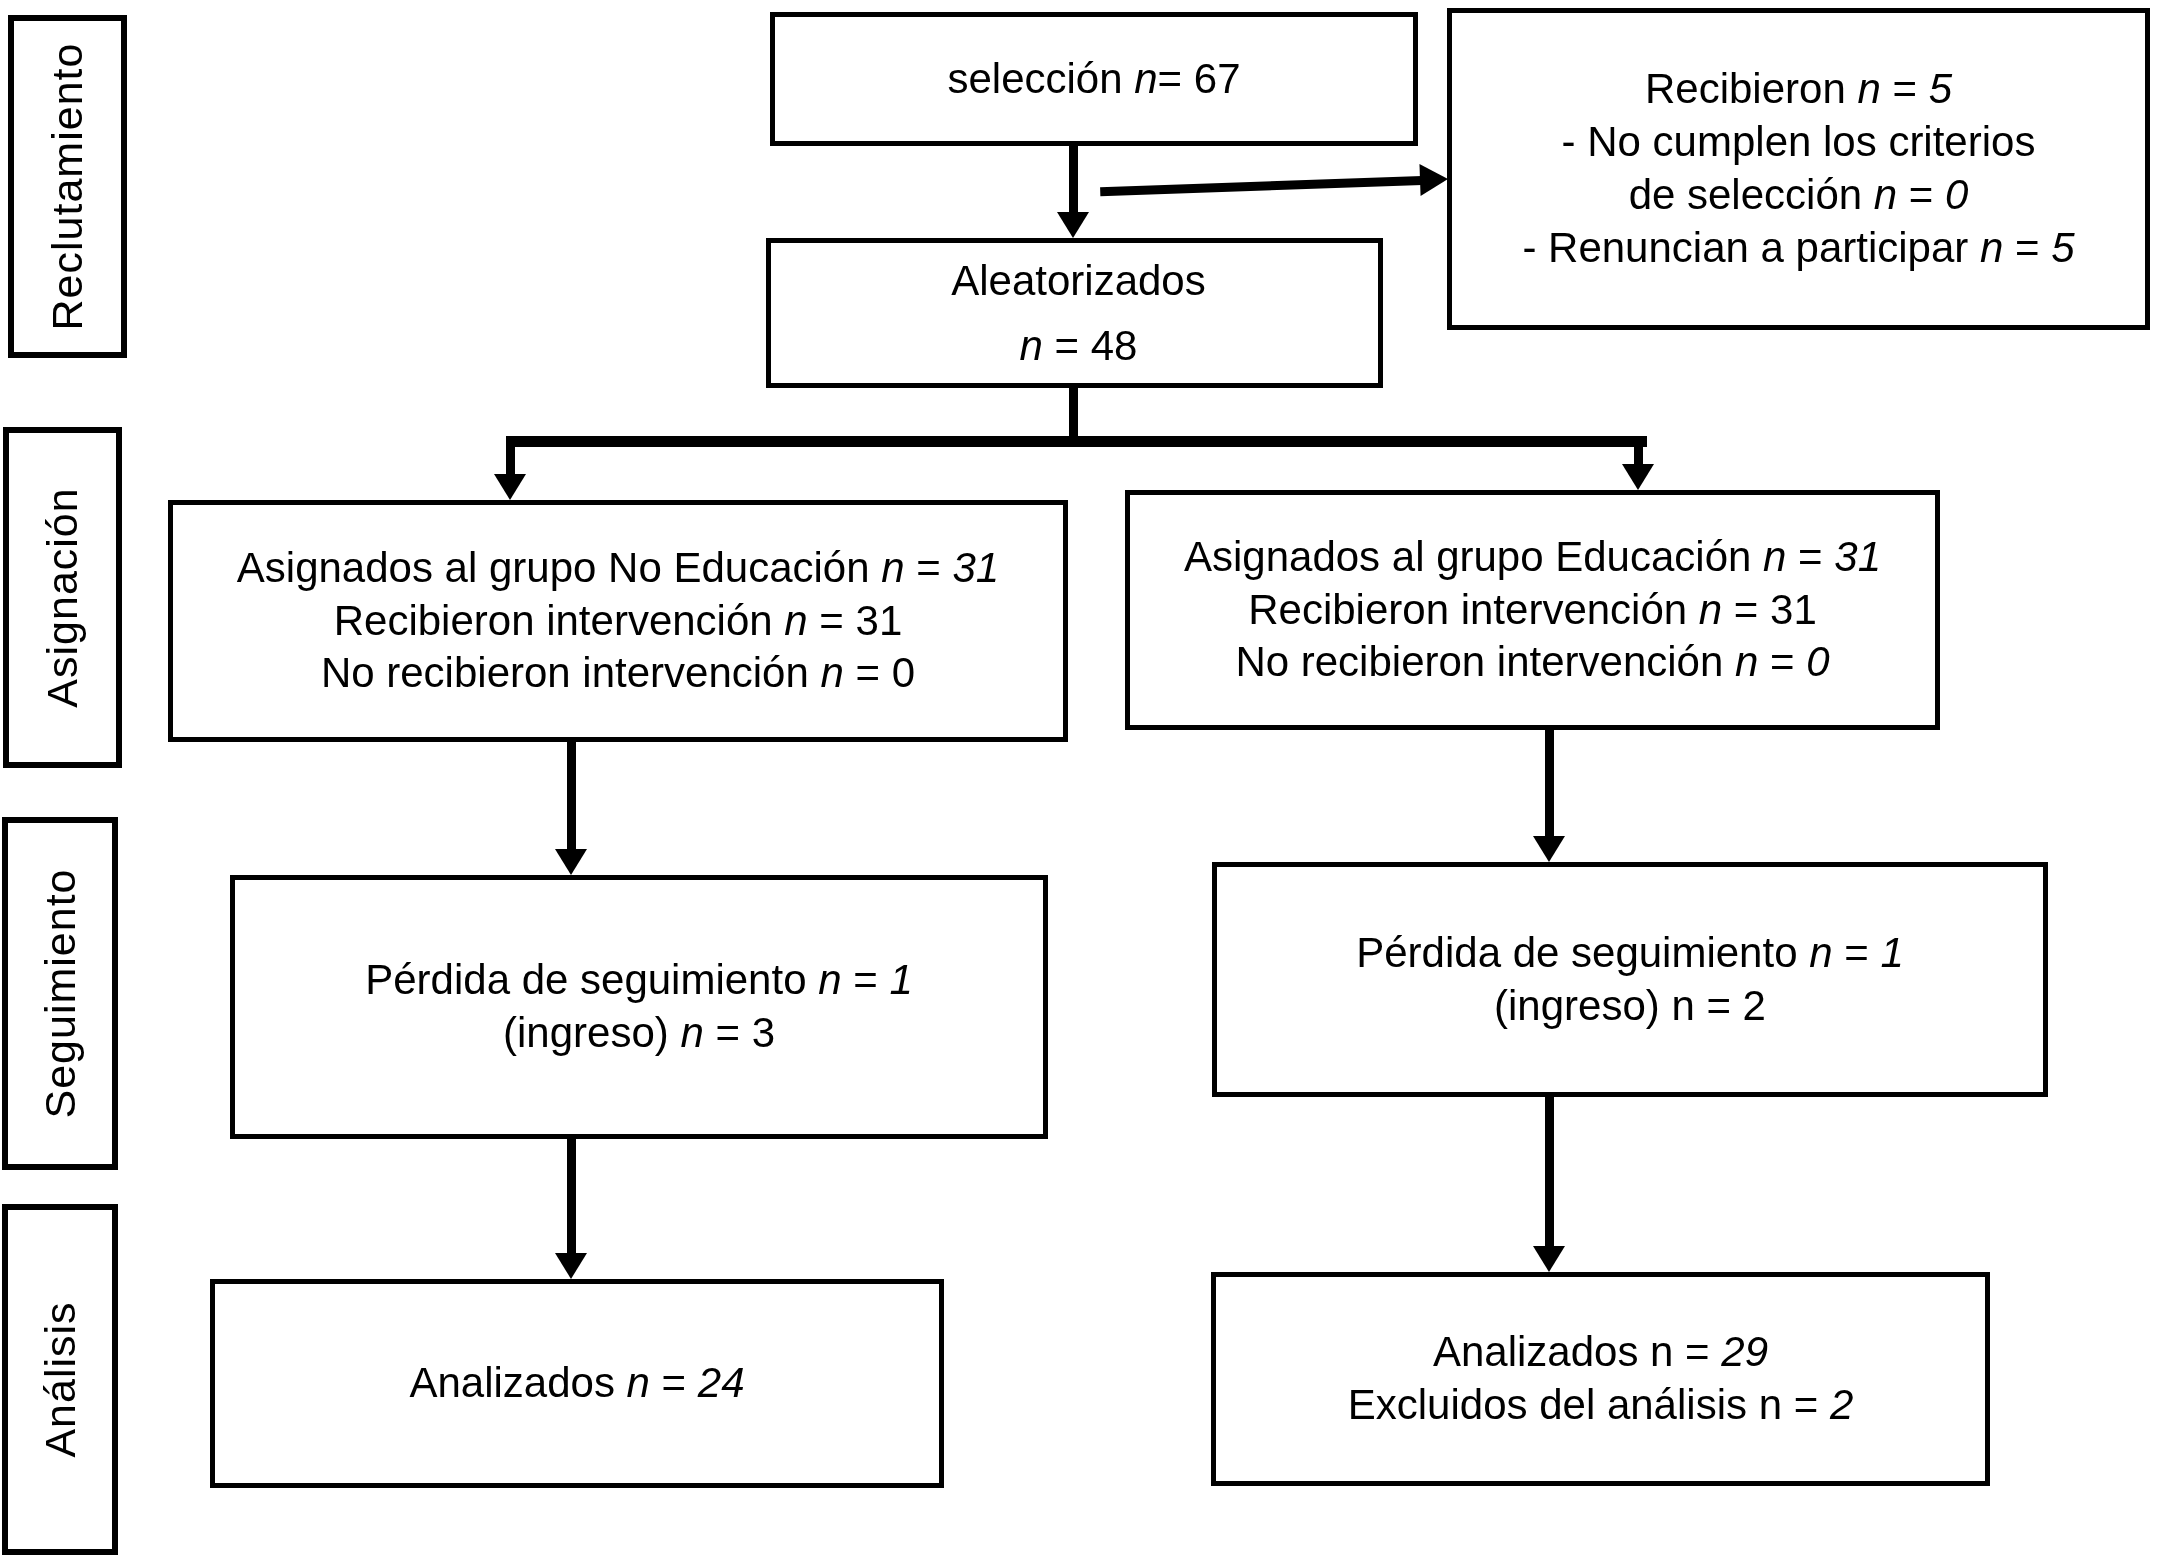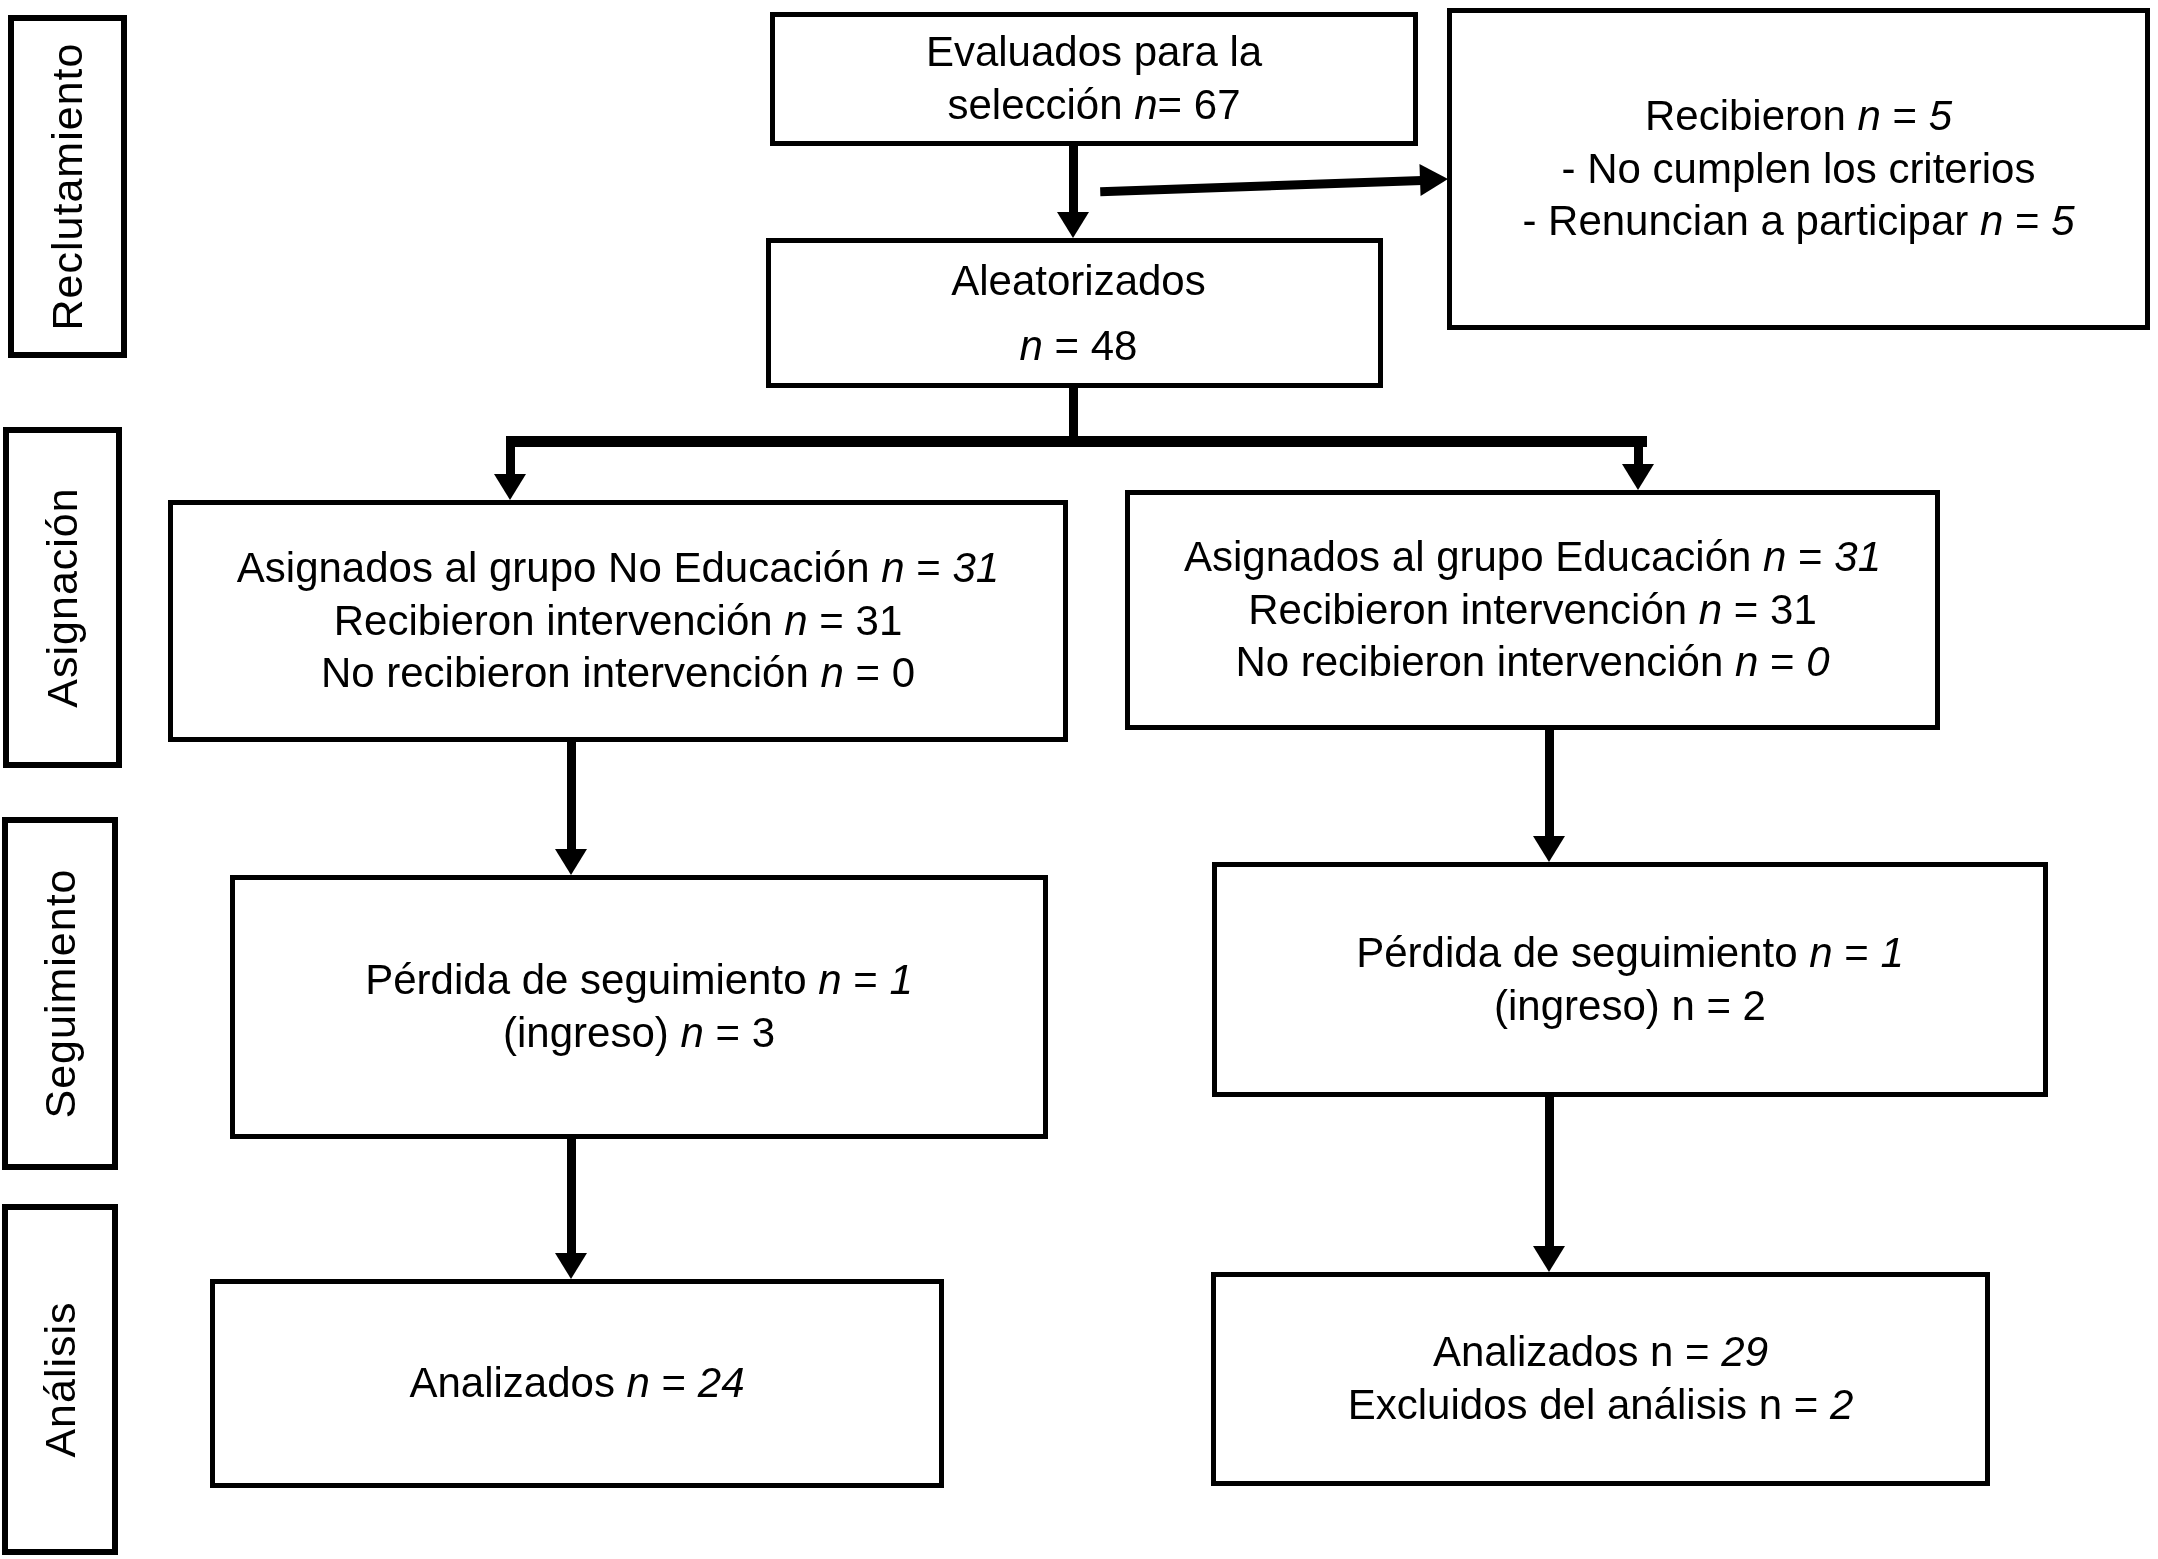--- a/index.html
+++ b/index.html
@@ -71,27 +71,27 @@
     <span class="vtext">Asignación</span>
   </div>
   <div class="stage" style="left:2px; top:817px; width:116px; height:353px;">
     <span class="vtext">Seguimiento</span>
   </div>
   <div class="stage" style="left:2px; top:1204px; width:116px; height:351px;">
     <span class="vtext">Análisis</span>
   </div>
 
   <div class="fbox" id="box-evaluados" style="left:770px; top:12px; width:648px; height:134px;">
-      <div class="line"><span>Evaluados para la</span></div>
       <div class="line"><span>selección </span><span style="font-style: italic;">n</span><span>= 67</span></div>
     </div>
 
   <div class="fbox" id="box-excluidos" style="left:1447px; top:8px; width:703px; height:322px;">
       <div class="line"><span>Recibieron </span><span style="font-style: italic;">n</span><span> = </span><span style="font-style: italic;">5</span></div>
       <div class="line"><span>- No cumplen los criterios</span></div>
+      <div class="line"><span>de selección </span><span style="font-style: italic;">n</span><span> = </span><span style="font-style: italic;">0</span></div>
       <div class="line"><span>- Renuncian a participar </span><span style="font-style: italic;">n</span><span> = </span><span style="font-style: italic;">5</span></div>
     </div>
 
   <div class="fbox" id="box-aleatorizados" style="left:766px; top:238px; width:617px; height:150px;">
       <div class="line"><span>Aleatorizados</span></div>
       <div class="line"><span style="font-style: italic;">n</span><span> = 48</span></div>
     </div>
 
   <div class="fbox" id="box-assign-left" style="left:168px; top:500px; width:900px; height:242px;">
       <div class="line"><span>Asignados al grupo No Educación </span><span style="font-style: italic;">n</span><span> = </span><span style="font-style: italic;">31</span></div>

